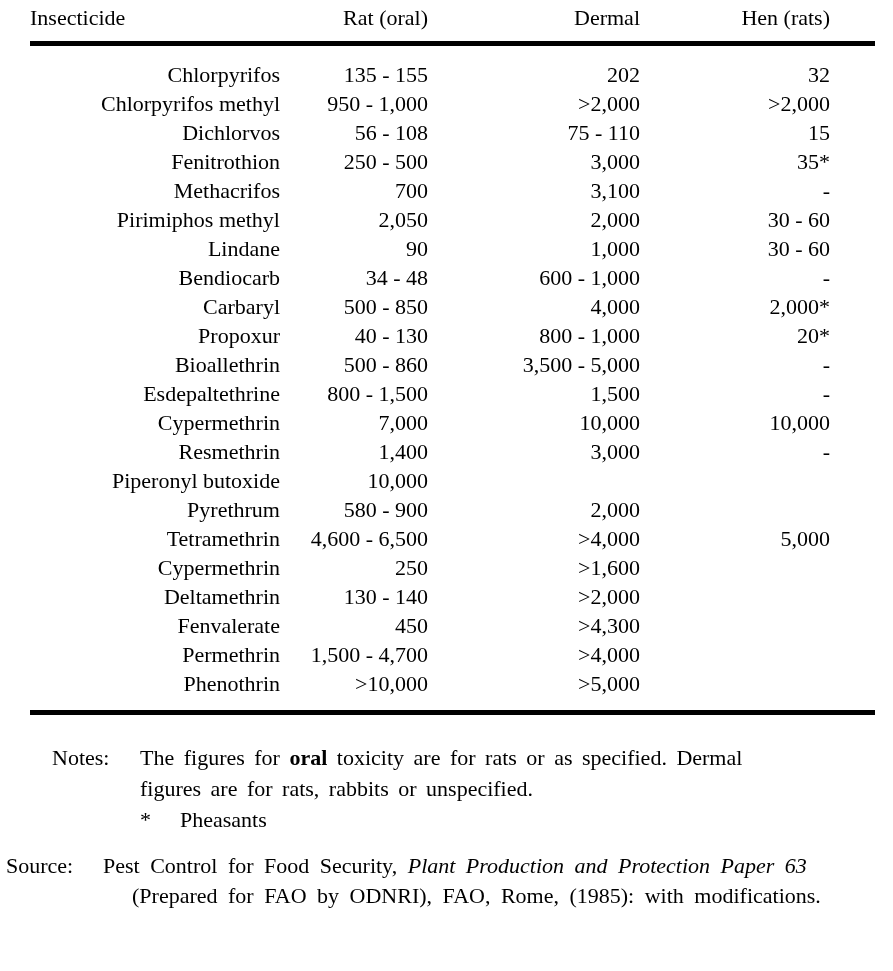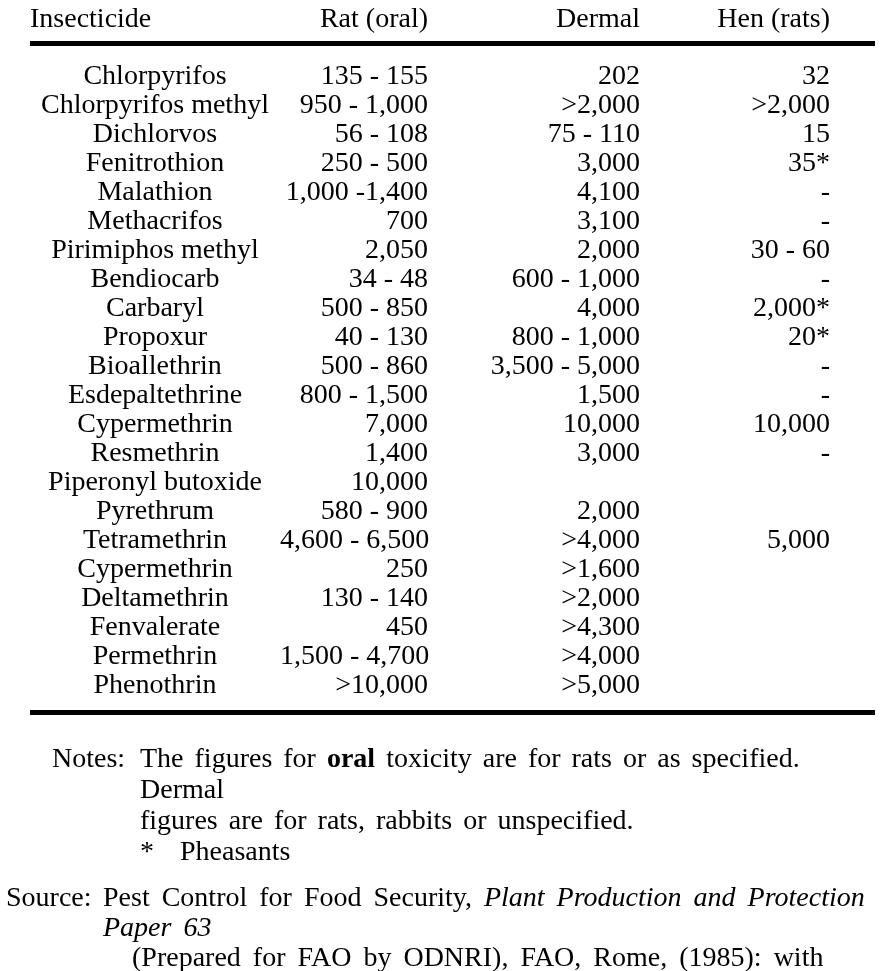--- a/index.html
+++ b/index.html
@@ -7,21 +7,21 @@
     padding: 0;
     background: #ffffff;
   }
   .page {
     position: relative;
     width: 893px;
     height: 971px;
     background: #ffffff;
     color: #000000;
     font-family: "Liberation Serif", "DejaVu Serif", serif;
-    font-size: 28px;
+    font-size: 22px;
     box-sizing: border-box;
     padding-top: 4px;
     overflow: hidden;
   }
   table.tox-table {
     border-collapse: collapse;
     margin-left: 30px;
     width: 845px;
     table-layout: fixed;
   }
@@ -40,21 +40,21 @@
     padding-right: 45px;
   }
   .tox-table td {
     padding: 0;
     line-height: 29px;
     height: 29px;
     text-align: right;
     white-space: nowrap;
   }
   .tox-table td.col-name {
-    text-align: center;
+    text-align: right;
   }
   .tox-table td.col-last {
     padding-right: 45px;
   }
   .tox-table tbody tr:first-child td {
     padding-top: 14px;
   }
   .bottom-rule {
     margin-left: 30px;
     margin-top: 12px;
@@ -139,35 +139,35 @@
           <td class="col-num">75 - 110</td>
           <td class="col-num col-last">15</td>
         </tr>
         <tr>
           <td class="col-name">Fenitrothion</td>
           <td class="col-num">250 - 500</td>
           <td class="col-num">3,000</td>
           <td class="col-num col-last">35*</td>
         </tr>
         <tr>
-          <td class="col-name">Malathion</td>
-          <td class="col-num">1,000 -1,400</td>
-          <td class="col-num">4,100</td>
-          <td class="col-num col-last">-</td>
-        </tr>
-        <tr>
           <td class="col-name">Methacrifos</td>
           <td class="col-num">700</td>
           <td class="col-num">3,100</td>
           <td class="col-num col-last">-</td>
         </tr>
         <tr>
           <td class="col-name">Pirimiphos methyl</td>
           <td class="col-num">2,050</td>
           <td class="col-num">2,000</td>
+          <td class="col-num col-last">30 - 60</td>
+        </tr>
+        <tr>
+          <td class="col-name">Lindane</td>
+          <td class="col-num">90</td>
+          <td class="col-num">1,000</td>
           <td class="col-num col-last">30 - 60</td>
         </tr>
         <tr>
           <td class="col-name">Bendiocarb</td>
           <td class="col-num">34 - 48</td>
           <td class="col-num">600 - 1,000</td>
           <td class="col-num col-last">-</td>
         </tr>
         <tr>
           <td class="col-name">Carbaryl</td>

